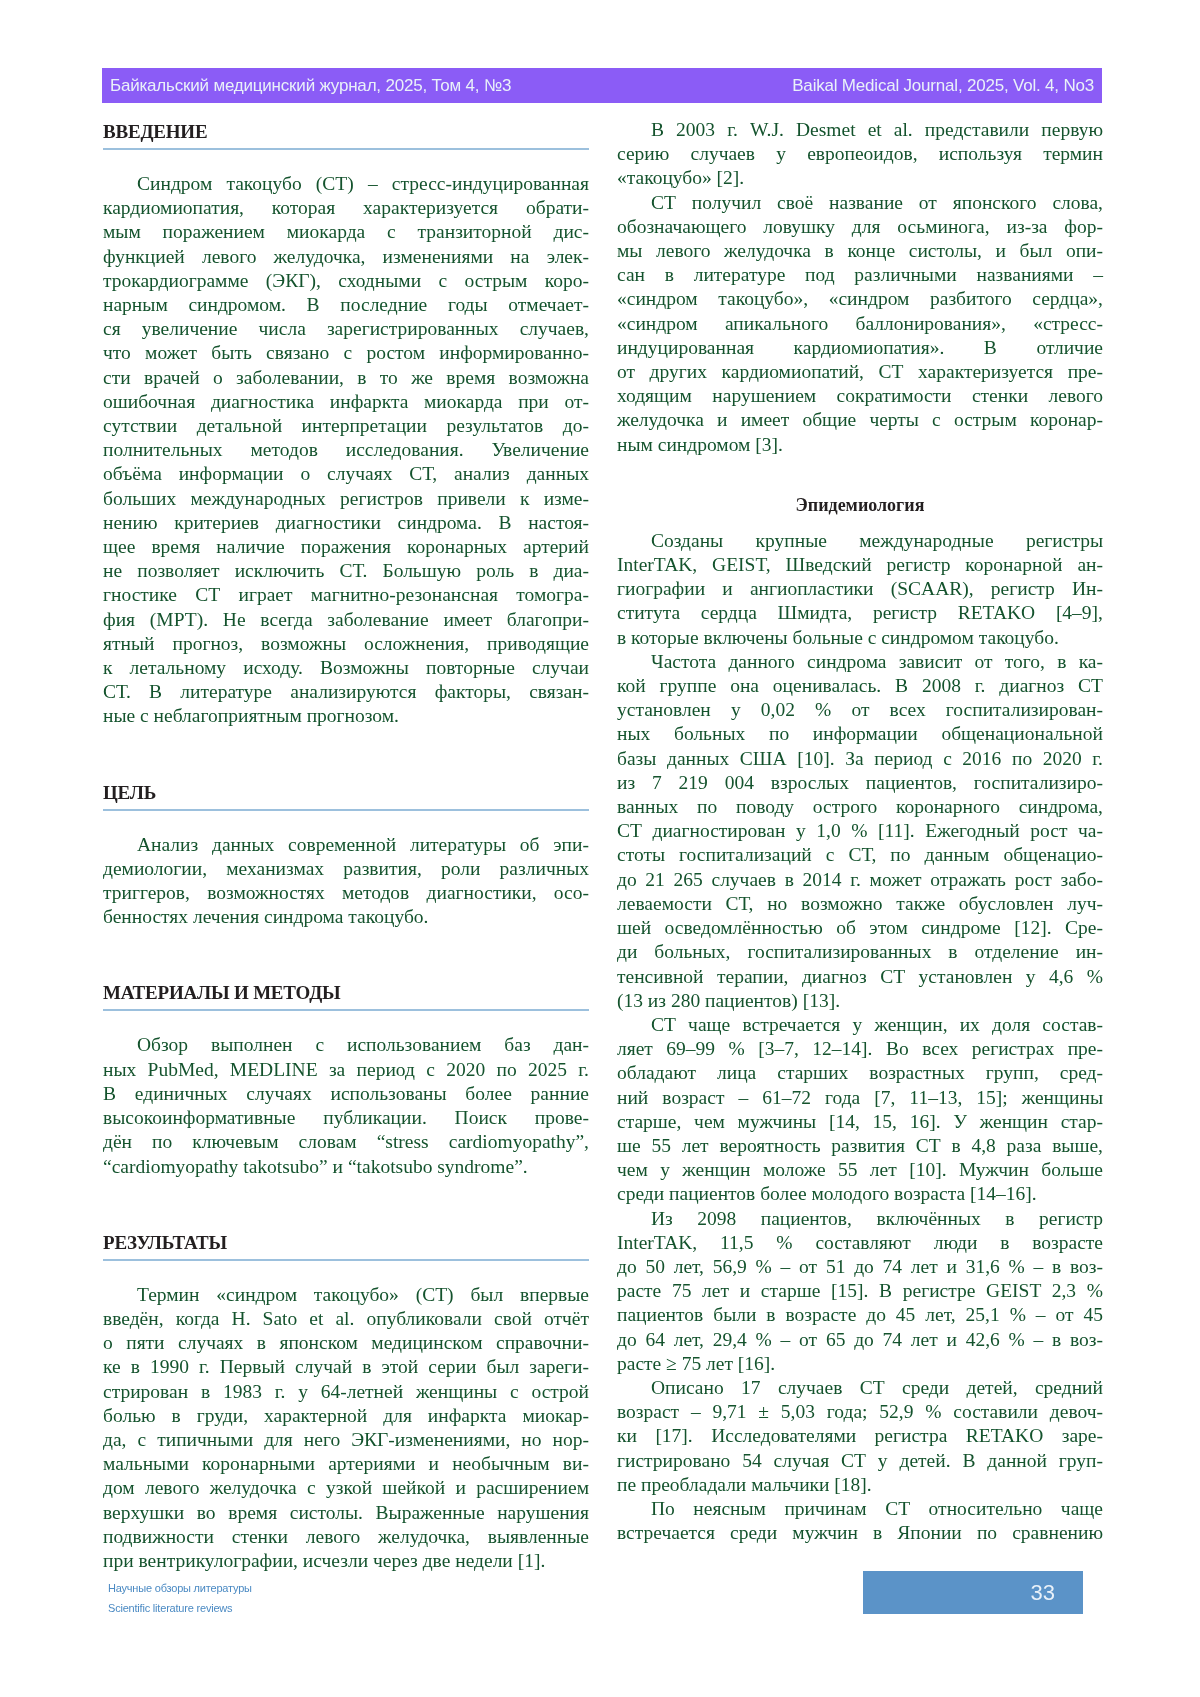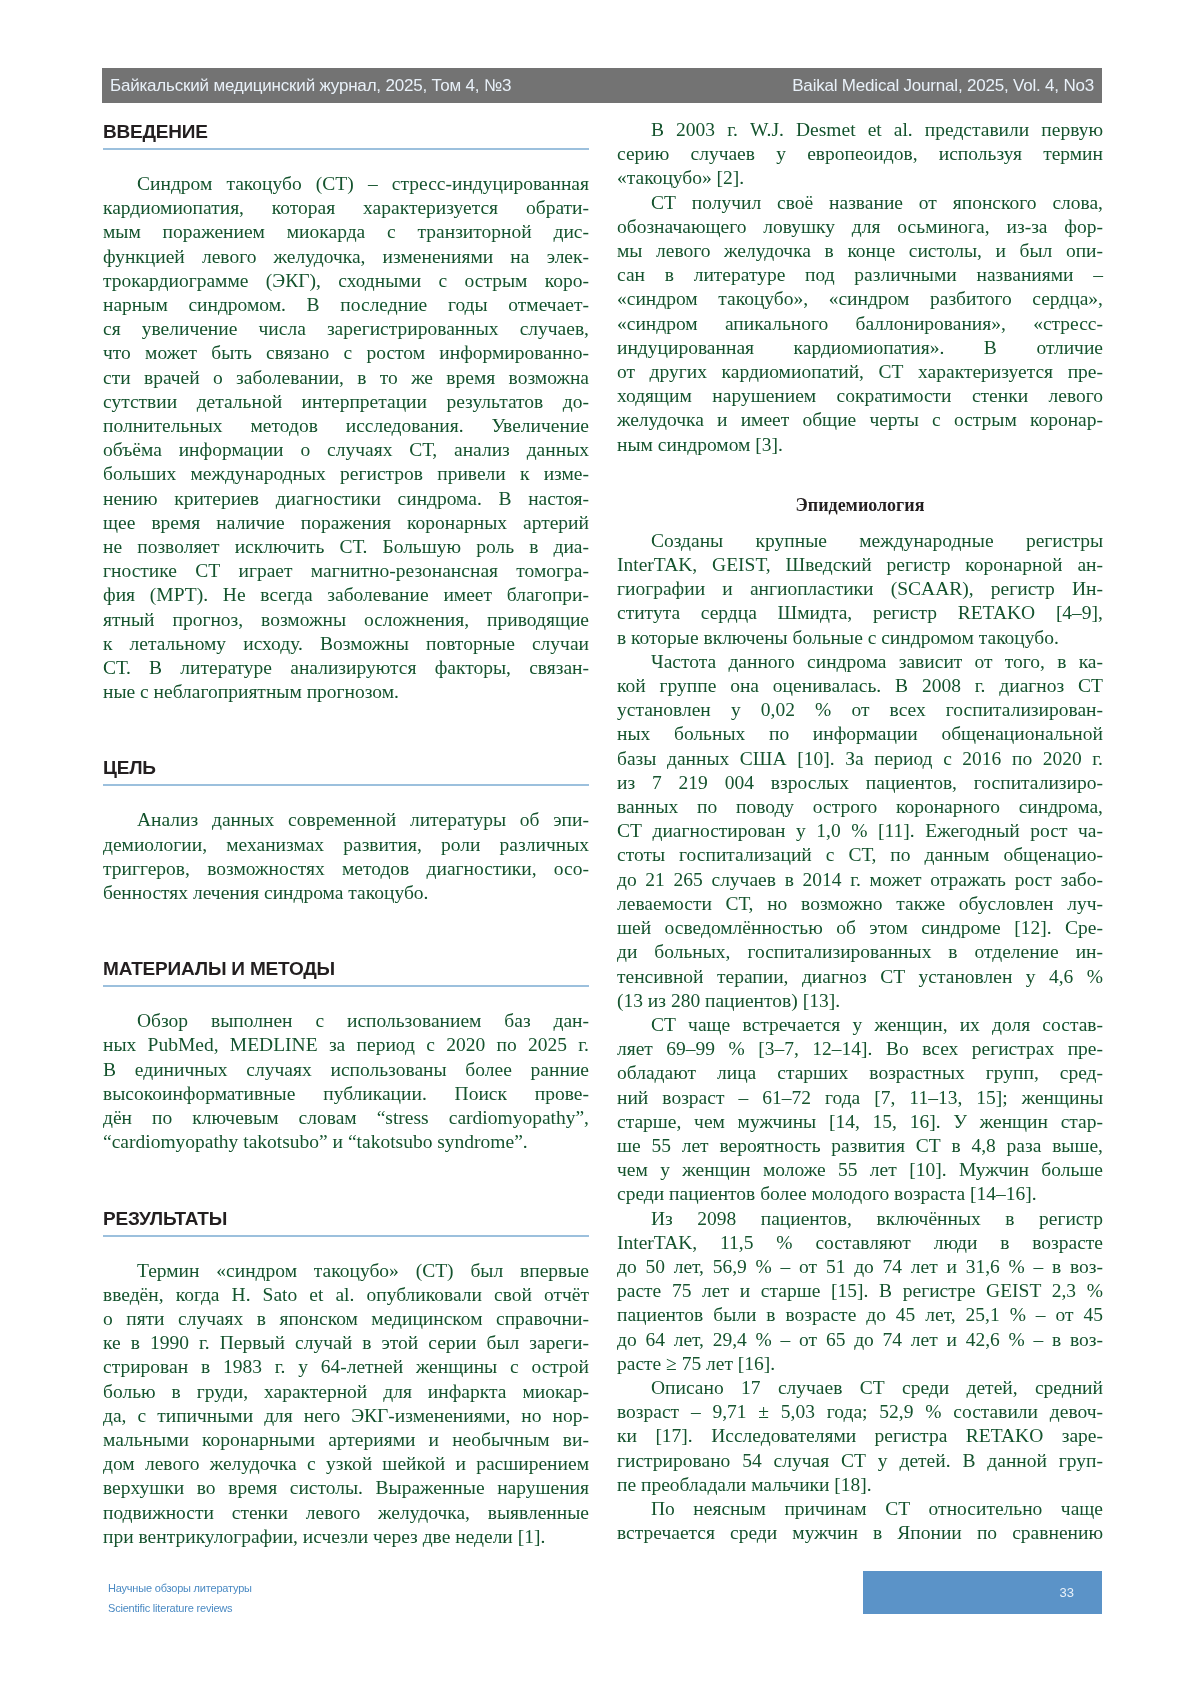--- a/index.html
+++ b/index.html
@@ -1,51 +1,51 @@
 <!DOCTYPE html>
 <html><head>
   <meta charset="utf-8">
   <style>
     html, body { margin: 0; padding: 0; background: #ffffff; }
     body { width: 1200px; height: 1697px; position: relative; overflow: hidden; }
     .header-bar {
       position: absolute; left: 102px; top: 68px; width: 1000px; height: 35px;
-      background: #737373; color: #e9f1f9;
+      background: #8b5cf6; color: #e9f1f9;
       font-family: "Liberation Sans", sans-serif; font-size: 17px;
       display: flex; align-items: center; justify-content: space-between;
       padding: 0 8px; box-sizing: border-box; letter-spacing: -0.2px;
     }
     .col { position: absolute; top: 118px; width: 486px; }
     .col-left { left: 103px; }
     .col-right { left: 617px; }
     .section-heading {
-      font-family: Liberation Sans, sans-serif; font-weight: bold; font-size: 19px;
+      font-family: Liberation Serif, serif; font-weight: bold; font-size: 19px;
       color: #231f20; border-bottom: 2.5px solid #9cc0dd; padding-bottom: 2px;
       margin: 0; line-height: 28px; letter-spacing: -0.2px;
     }
     .para {
       font-family: "Liberation Serif", serif; font-size: 19.5px; line-height: 24.2px;
       color: #14532d; margin: 0; text-align: justify; text-align-last: justify;
     }
     .para .ln { display: block; text-align: justify; text-align-last: justify; white-space: nowrap; }
     .para .ln.last { text-align-last: left; }
     .para .ln.indent { padding-left: 34px; }
     .subheading {
       font-family: "Liberation Serif", serif; font-weight: bold; font-size: 18px;
       text-align: center; color: #231f20; line-height: 24px; margin: 12px;
     }
     .footer-left {
       position: absolute; left: 108px; top: 1578px;
       font-family: "Liberation Sans", sans-serif; font-size: 11px; color: #4b8ac3;
       line-height: 20px; letter-spacing: -0.2px;
     }
     .page-box {
-      position: absolute; left: 863px; top: 1571px; width: 239px; height: 43px;
+      position: absolute; left: 863px; top: 1571px; width: 220px; height: 43px;
       background: #5b93c8; color: #e9f1f9;
-      font-family: "Liberation Sans", sans-serif; font-size: 13px;
+      font-family: "Liberation Sans", sans-serif; font-size: 22px;
       display: flex; align-items: center; justify-content: flex-end; padding-right: 28px;
       box-sizing: border-box;
     }
   </style>
 </head>
 <body>
 
 <div class="header-bar">
   <span>Байкальский медицинский журнал, 2025, Том 4, №3</span>
   <span>Baikal Medical Journal, 2025, Vol. 4, No3</span>
@@ -57,20 +57,21 @@
   <div class="para">
       <span class="ln indent">Синдром такоцубо (СТ) – стресс-индуцированная</span>
       <span class="ln">кардиомиопатия, которая характеризуется обрати-</span>
       <span class="ln">мым поражением миокарда с транзиторной дис-</span>
       <span class="ln">функцией левого желудочка, изменениями на элек-</span>
       <span class="ln">трокардиограмме (ЭКГ), сходными с острым коро-</span>
       <span class="ln">нарным синдромом. В последние годы отмечает-</span>
       <span class="ln">ся увеличение числа зарегистрированных случаев,</span>
       <span class="ln">что может быть связано с ростом информированно-</span>
       <span class="ln">сти врачей о заболевании, в то же время возможна</span>
+      <span class="ln">ошибочная диагностика инфаркта миокарда при от-</span>
       <span class="ln">сутствии детальной интерпретации результатов до-</span>
       <span class="ln">полнительных методов исследования. Увеличение</span>
       <span class="ln">объёма информации о случаях СТ, анализ данных</span>
       <span class="ln">больших международных регистров привели к изме-</span>
       <span class="ln">нению критериев диагностики синдрома. В настоя-</span>
       <span class="ln">щее время наличие поражения коронарных артерий</span>
       <span class="ln">не позволяет исключить СТ. Большую роль в диа-</span>
       <span class="ln">гностике СТ играет магнитно-резонансная томогра-</span>
       <span class="ln">фия (МРТ). Не всегда заболевание имеет благопри-</span>
       <span class="ln">ятный прогноз, возможны осложнения, приводящие</span>

